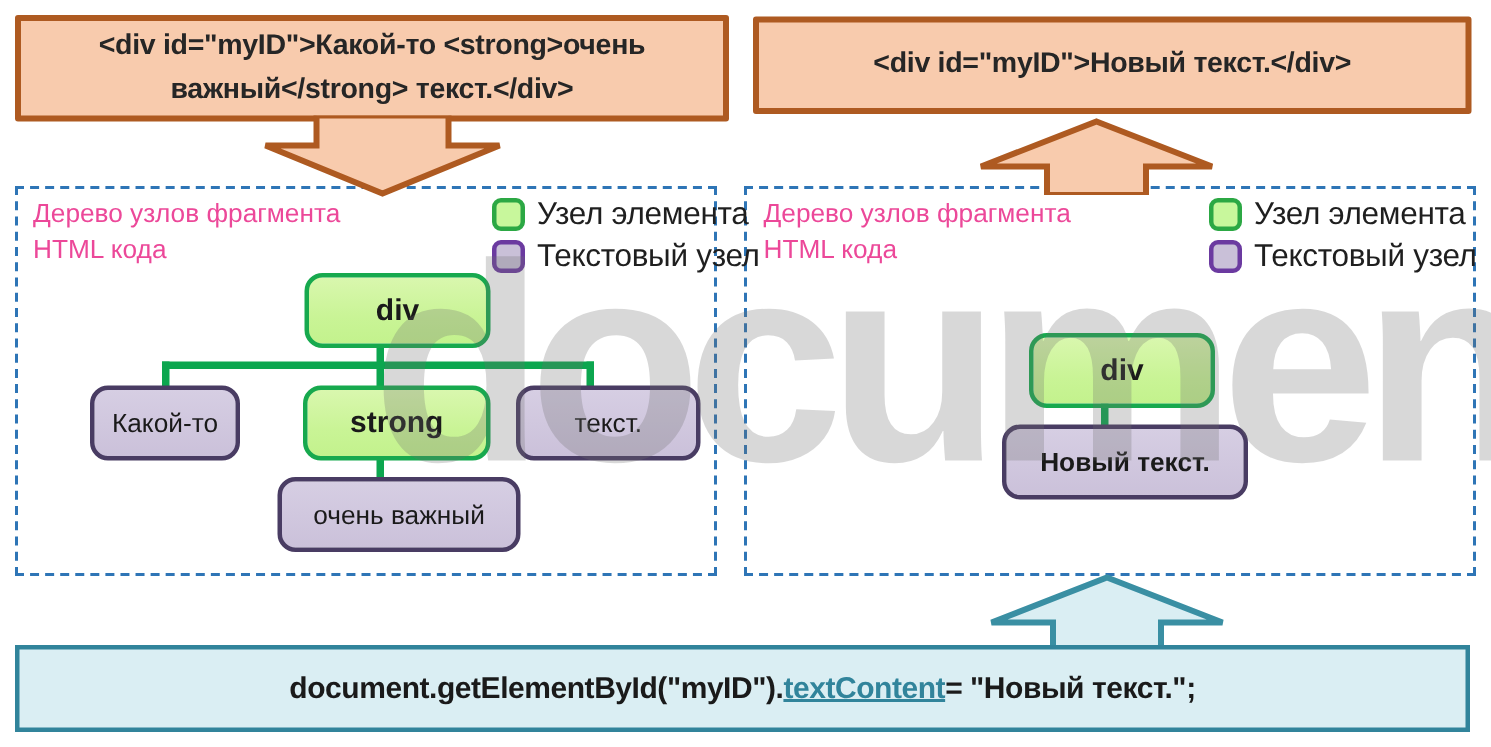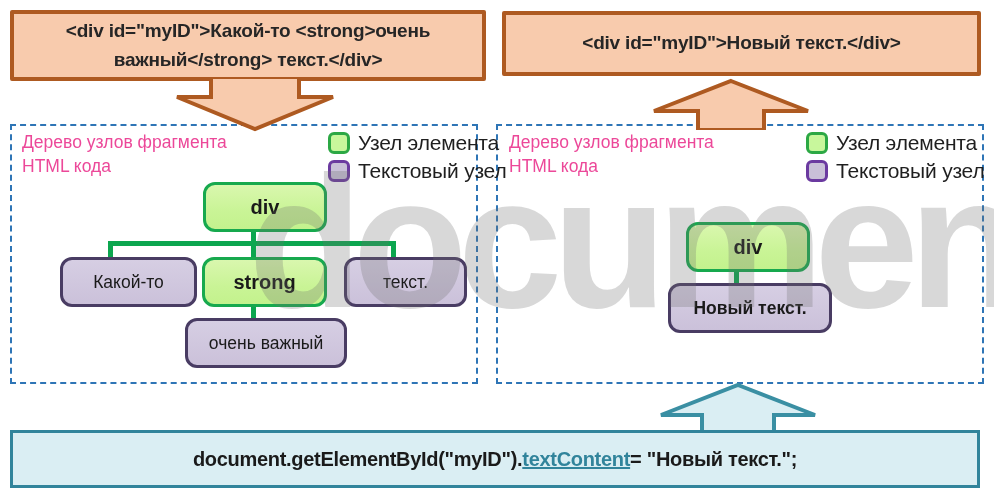--- a/index.html
+++ b/index.html
@@ -66,21 +66,21 @@
     border: 3px solid #17a94e;
     font-weight: 700; font-size: 20px; color: #1a1a1a;
   }
   .node.purple {
     background: linear-gradient(180deg, #d6cee3 0%, #cbc1da 100%);
     border: 3px solid #493c63;
     font-size: 17.5px; color: #1a1a1a;
   }
   
   .n-div     { left: 191px; top: 182px; width: 124px; height: 50px; }
-  .n-kakoyto { left: 48px;  top: 257px; width: 137px; height: 50px; }
+  .n-kakoyto { left: 48px;  top: 257px; width: 100px; height: 50px; }
   .n-strong  { left: 190px; top: 257px; width: 125px; height: 50px; }
   .n-tekst   { left: 332px; top: 257px; width: 123px; height: 50px; }
   .n-ochen   { left: 173px; top: 318px; width: 162px; height: 50px; }
   
   .n-div2    { left: 674px; top: 222px; width: 124px; height: 50px; }
   .n-novy    { left: 656px; top: 283px; width: 164px; height: 50px; font-weight: bold; }
 
   .connector { position: absolute; background: #0ca64f; z-index: 3; }
   .c-h1 { left: 108px; top: 241px; width: 288px; height: 5px; }
   .c-v-root   { left: 251px; top: 230px; width: 5px; height: 29px; }

